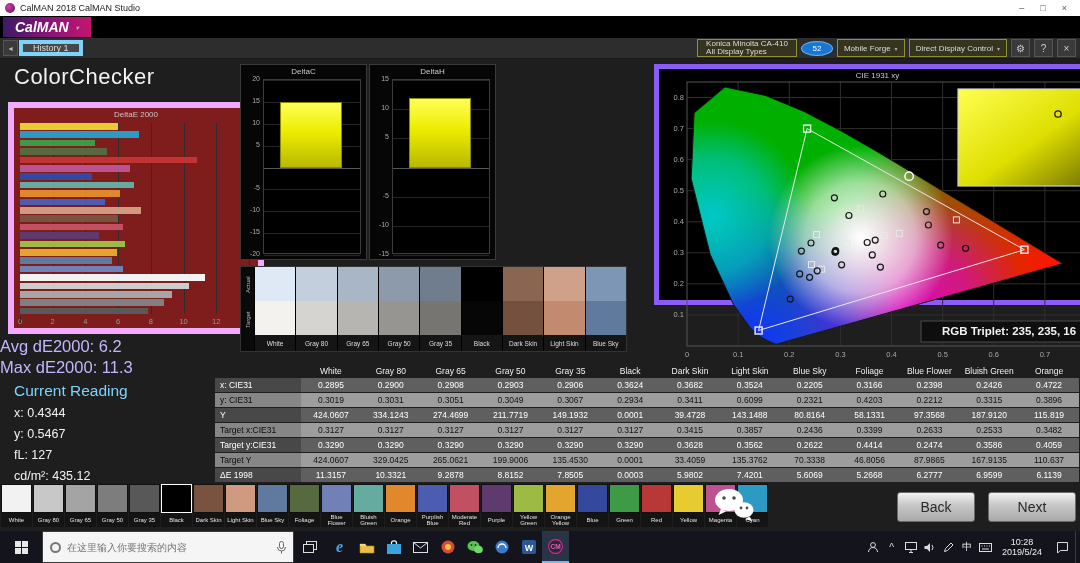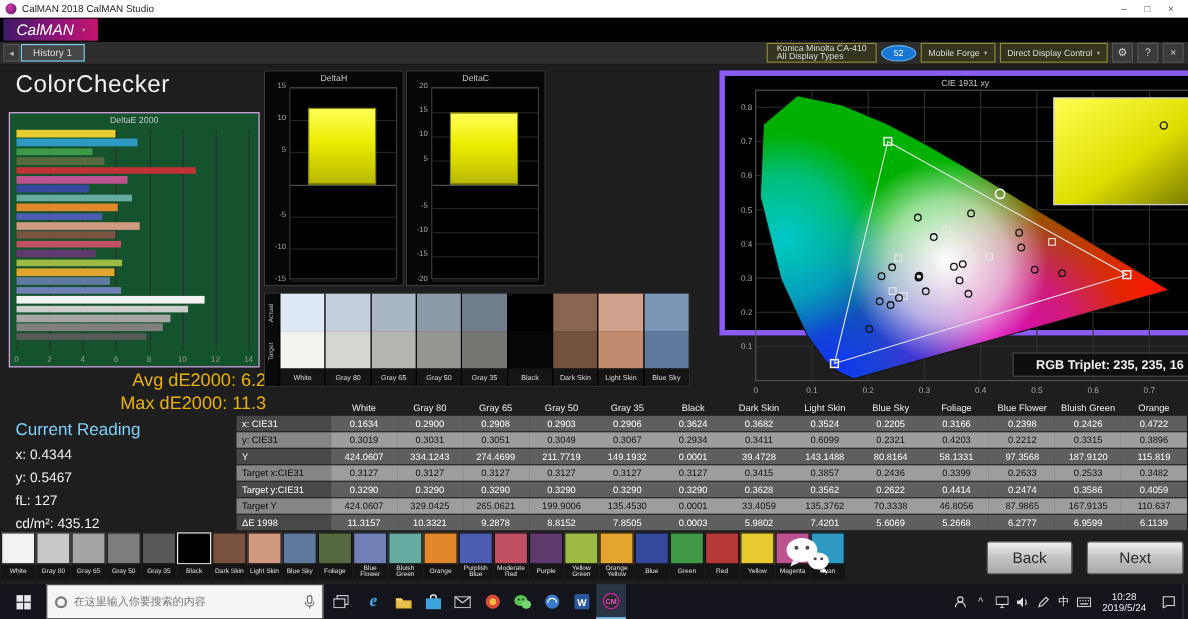--- a/index.html
+++ b/index.html
@@ -7,42 +7,42 @@
   body{background:#1e1e1e;position:relative}
 
   
   .titlebar{position:absolute;left:0;top:0;width:1080px;height:16px;background:#ffffff;display:flex;align-items:center;gap:5px;padding:0 5px;font-size:9px;color:#222;z-index:20}
   .app-dot{width:10px;height:10px;border-radius:50%;background:radial-gradient(circle at 35% 35%,#d040a0,#5a1070)}
   .win-controls{margin-left:auto;display:flex;gap:16px;font-size:9px;color:#555;padding-right:8px}
   .win-controls span{cursor:default}
 
   
   .menubar{position:absolute;left:0;top:16px;width:1080px;height:22px;background:#000;display:flex;align-items:center;z-index:19}
-  .logo{height:20px;margin-left:3px;padding:0 12px;background:linear-gradient(90deg,#3d1a66,#8e1478 55%,#c4156e);color:#fff;font-weight:normal;font-style:italic;font-size:14px;display:flex;align-items:center;gap:7px}
+  .logo{height:20px;margin-left:3px;padding:0 12px;background:linear-gradient(90deg,#3d1a66,#8e1478 55%,#c4156e);color:#fff;font-weight:bold;font-style:italic;font-size:14px;display:flex;align-items:center;gap:7px}
 
   
   .toolbar{position:absolute;left:0;top:38px;width:1080px;height:21px;background:#2d2d2d;border-bottom:1px solid #191919;display:flex;align-items:center;z-index:18}
   .hist-back{width:15px;height:16px;background:#3a3a3a;border:1px solid #555;color:#bbb;font-size:8px;display:flex;align-items:center;justify-content:center;margin-left:3px}
-  .hist-tab{height:16px;background:#474747;border:1px solid #7dd3fc;color:#ddd;font-size:9px;display:flex;align-items:center;padding:0 10px;margin-left:1px}
+  .hist-tab{height:16px;background:#474747;border:4px solid #7dd3fc;color:#ddd;font-size:9px;display:flex;align-items:center;padding:0 10px;margin-left:1px}
   .tb-right{margin-left:auto;display:flex;align-items:center;gap:4px;padding-right:4px}
   .tb-btn{height:18px;background:#34341f;border:1px solid #8f8f33;color:#ddd;font-size:8px;display:flex;align-items:center;padding:0 6px;gap:4px;white-space:nowrap}
   .tb-btn.meter{flex-direction:column;align-items:flex-start;justify-content:center;gap:0;line-height:8px;padding:0 8px}
   .badge{width:32px;height:15px;border-radius:50%;background:#1976d2;border:1px solid #64b5f6;color:#fff;font-size:8px;display:flex;align-items:center;justify-content:center}
   .tb-sq{width:19px;height:18px;background:#3a3a3a;border:1px solid #555;color:#ccc;font-size:10px;display:flex;align-items:center;justify-content:center}
   .dd{font-size:6px;color:#aaa}
 
   
   .page-title{position:absolute;left:14px;top:64px;font-size:22px;color:#f2f2f2;font-weight:normal;letter-spacing:.5px}
-  #deltae-chart{position:absolute;left:8px;top:102px;width:228px;height:232px;background:#14532d;border:1px solid #f0abfc}
+  #deltae-chart{position:absolute;left:8px;top:102px;width:256px;height:232px;background:#7f1d1d;border:6px solid #f0abfc}
   .chart-title{position:absolute;top:2px;left:0;width:100%;text-align:center;font-size:8px;color:#c8c8c8;z-index:2}
   #deltae-plot{position:absolute;left:6px;right:9px;top:15px;bottom:14px}
   .deltae-grid{position:absolute;top:0;bottom:0;width:1px;background:#2d2d2d}
   .deltae-bar{position:absolute;left:0;height:6.5px}
   .deltae-xtick{position:absolute;bottom:-12px;font-size:7.5px;color:#999;transform:translateX(-50%)}
-  .avg-line{position:absolute;left:0;width:242px;text-align:right;color:#eab308;font-size:16.5px}
+  .avg-line{position:absolute;left:0;width:242px;text-align:left;color:#c4b5fd;font-size:16.5px}
   .cr-head{position:absolute;left:14px;top:382px;font-size:15.5px;color:#7dd3fc}
   .cr-line{position:absolute;left:14px;font-size:12.5px;color:#f2f2f2}
 
   
   #delta-charts{position:absolute;left:240px;top:64px;display:flex;gap:2px}
   .schart{width:127px;height:196px;background:#060606;border:1px solid #3a3a3a;position:relative}
   .splot{position:absolute;left:22px;right:5px;top:14px;bottom:5px;border:1px solid #3c3c3c;background:#000}
   .sgrid{position:absolute;left:0;right:0;height:1px;background:#262626}
   .szero{background:#555}
   .sbar{position:absolute;left:17%;width:64%;background:linear-gradient(180deg,#ffff58 0%,#ecec00 45%,#b9b900 100%);border:1px solid #8a8a00}
@@ -200,39 +200,20 @@
 <div class="avg-line" style="top:358px">Max dE2000: 11.3</div>
 
 <div class="cr-head">Current Reading</div>
 <div class="cr-line" style="top:406px">x: 0.4344</div>
 <div class="cr-line" style="top:427px">y: 0.5467</div>
 <div class="cr-line" style="top:448px">fL: 127</div>
 <div class="cr-line" style="top:469px">cd/m²: 435.12</div>
 
 <div id="delta-charts">
     <div class="schart">
-      <div class="chart-title">DeltaH</div>
-      <div class="splot">
-        <div class="sgrid" style="top: 175px;"></div>
-        <div class="sgrid" style="top: 145.833px;"></div>
-        <div class="sgrid" style="top: 116.667px;"></div>
-        <div class="sgrid" style="top: 58.3333px;"></div>
-        <div class="sgrid" style="top: 29.1667px;"></div>
-        <div class="sgrid" style="top: 0px;"></div>
-        <div class="sgrid szero" style="top: 87.5px;"></div>
-        <div class="sbar" style="top: 17.5px; height: 70px;"></div>
-      </div>
-      <div class="stick" style="top: 185px;">-15</div>
-      <div class="stick" style="top: 155.833px;">-10</div>
-      <div class="stick" style="top: 126.667px;">-5</div>
-      <div class="stick" style="top: 68.3333px;">5</div>
-      <div class="stick" style="top: 39.1667px;">10</div>
-      <div class="stick" style="top: 10px;">15</div>
-    </div>
-    <div class="schart">
       <div class="chart-title">DeltaC</div>
       <div class="splot">
         <div class="sgrid" style="top: 175px;"></div>
         <div class="sgrid" style="top: 153.125px;"></div>
         <div class="sgrid" style="top: 131.25px;"></div>
         <div class="sgrid" style="top: 109.375px;"></div>
         <div class="sgrid" style="top: 65.625px;"></div>
         <div class="sgrid" style="top: 43.75px;"></div>
         <div class="sgrid" style="top: 21.875px;"></div>
         <div class="sgrid" style="top: 0px;"></div>
@@ -240,20 +221,39 @@
         <div class="sbar" style="top: 21.875px; height: 65.625px;"></div>
       </div>
       <div class="stick" style="top: 185px;">-20</div>
       <div class="stick" style="top: 163.125px;">-15</div>
       <div class="stick" style="top: 141.25px;">-10</div>
       <div class="stick" style="top: 119.375px;">-5</div>
       <div class="stick" style="top: 75.625px;">5</div>
       <div class="stick" style="top: 53.75px;">10</div>
       <div class="stick" style="top: 31.875px;">15</div>
       <div class="stick" style="top: 10px;">20</div>
+    </div>
+    <div class="schart">
+      <div class="chart-title">DeltaH</div>
+      <div class="splot">
+        <div class="sgrid" style="top: 175px;"></div>
+        <div class="sgrid" style="top: 145.833px;"></div>
+        <div class="sgrid" style="top: 116.667px;"></div>
+        <div class="sgrid" style="top: 58.3333px;"></div>
+        <div class="sgrid" style="top: 29.1667px;"></div>
+        <div class="sgrid" style="top: 0px;"></div>
+        <div class="sgrid szero" style="top: 87.5px;"></div>
+        <div class="sbar" style="top: 17.5px; height: 70px;"></div>
+      </div>
+      <div class="stick" style="top: 185px;">-15</div>
+      <div class="stick" style="top: 155.833px;">-10</div>
+      <div class="stick" style="top: 126.667px;">-5</div>
+      <div class="stick" style="top: 68.3333px;">5</div>
+      <div class="stick" style="top: 39.1667px;">10</div>
+      <div class="stick" style="top: 10px;">15</div>
     </div>
   </div>
 
 <div id="strip">
     <div class="strip-side">
       <div class="vlabel">Actual</div>
       <div class="vlabel">Target</div>
     </div>
     <div class="scol">
       <div class="sw-a" style="background: rgb(223, 233, 246);"></div>
@@ -438,21 +438,21 @@
       <div class="tcell">Dark Skin</div>
       <div class="tcell">Light Skin</div>
       <div class="tcell">Blue Sky</div>
       <div class="tcell">Foliage</div>
       <div class="tcell">Blue Flower</div>
       <div class="tcell">Bluish Green</div>
       <div class="tcell">Orange</div>
     </div>
     <div class="trow row-dark">
       <div class="tcell tlabel">x: CIE31</div>
-      <div class="tcell">0.1634</div>
+      <div class="tcell">0.2895</div>
       <div class="tcell">0.2900</div>
       <div class="tcell">0.2908</div>
       <div class="tcell">0.2903</div>
       <div class="tcell">0.2906</div>
       <div class="tcell">0.3624</div>
       <div class="tcell">0.3682</div>
       <div class="tcell">0.3524</div>
       <div class="tcell">0.2205</div>
       <div class="tcell">0.3166</div>
       <div class="tcell">0.2398</div>

